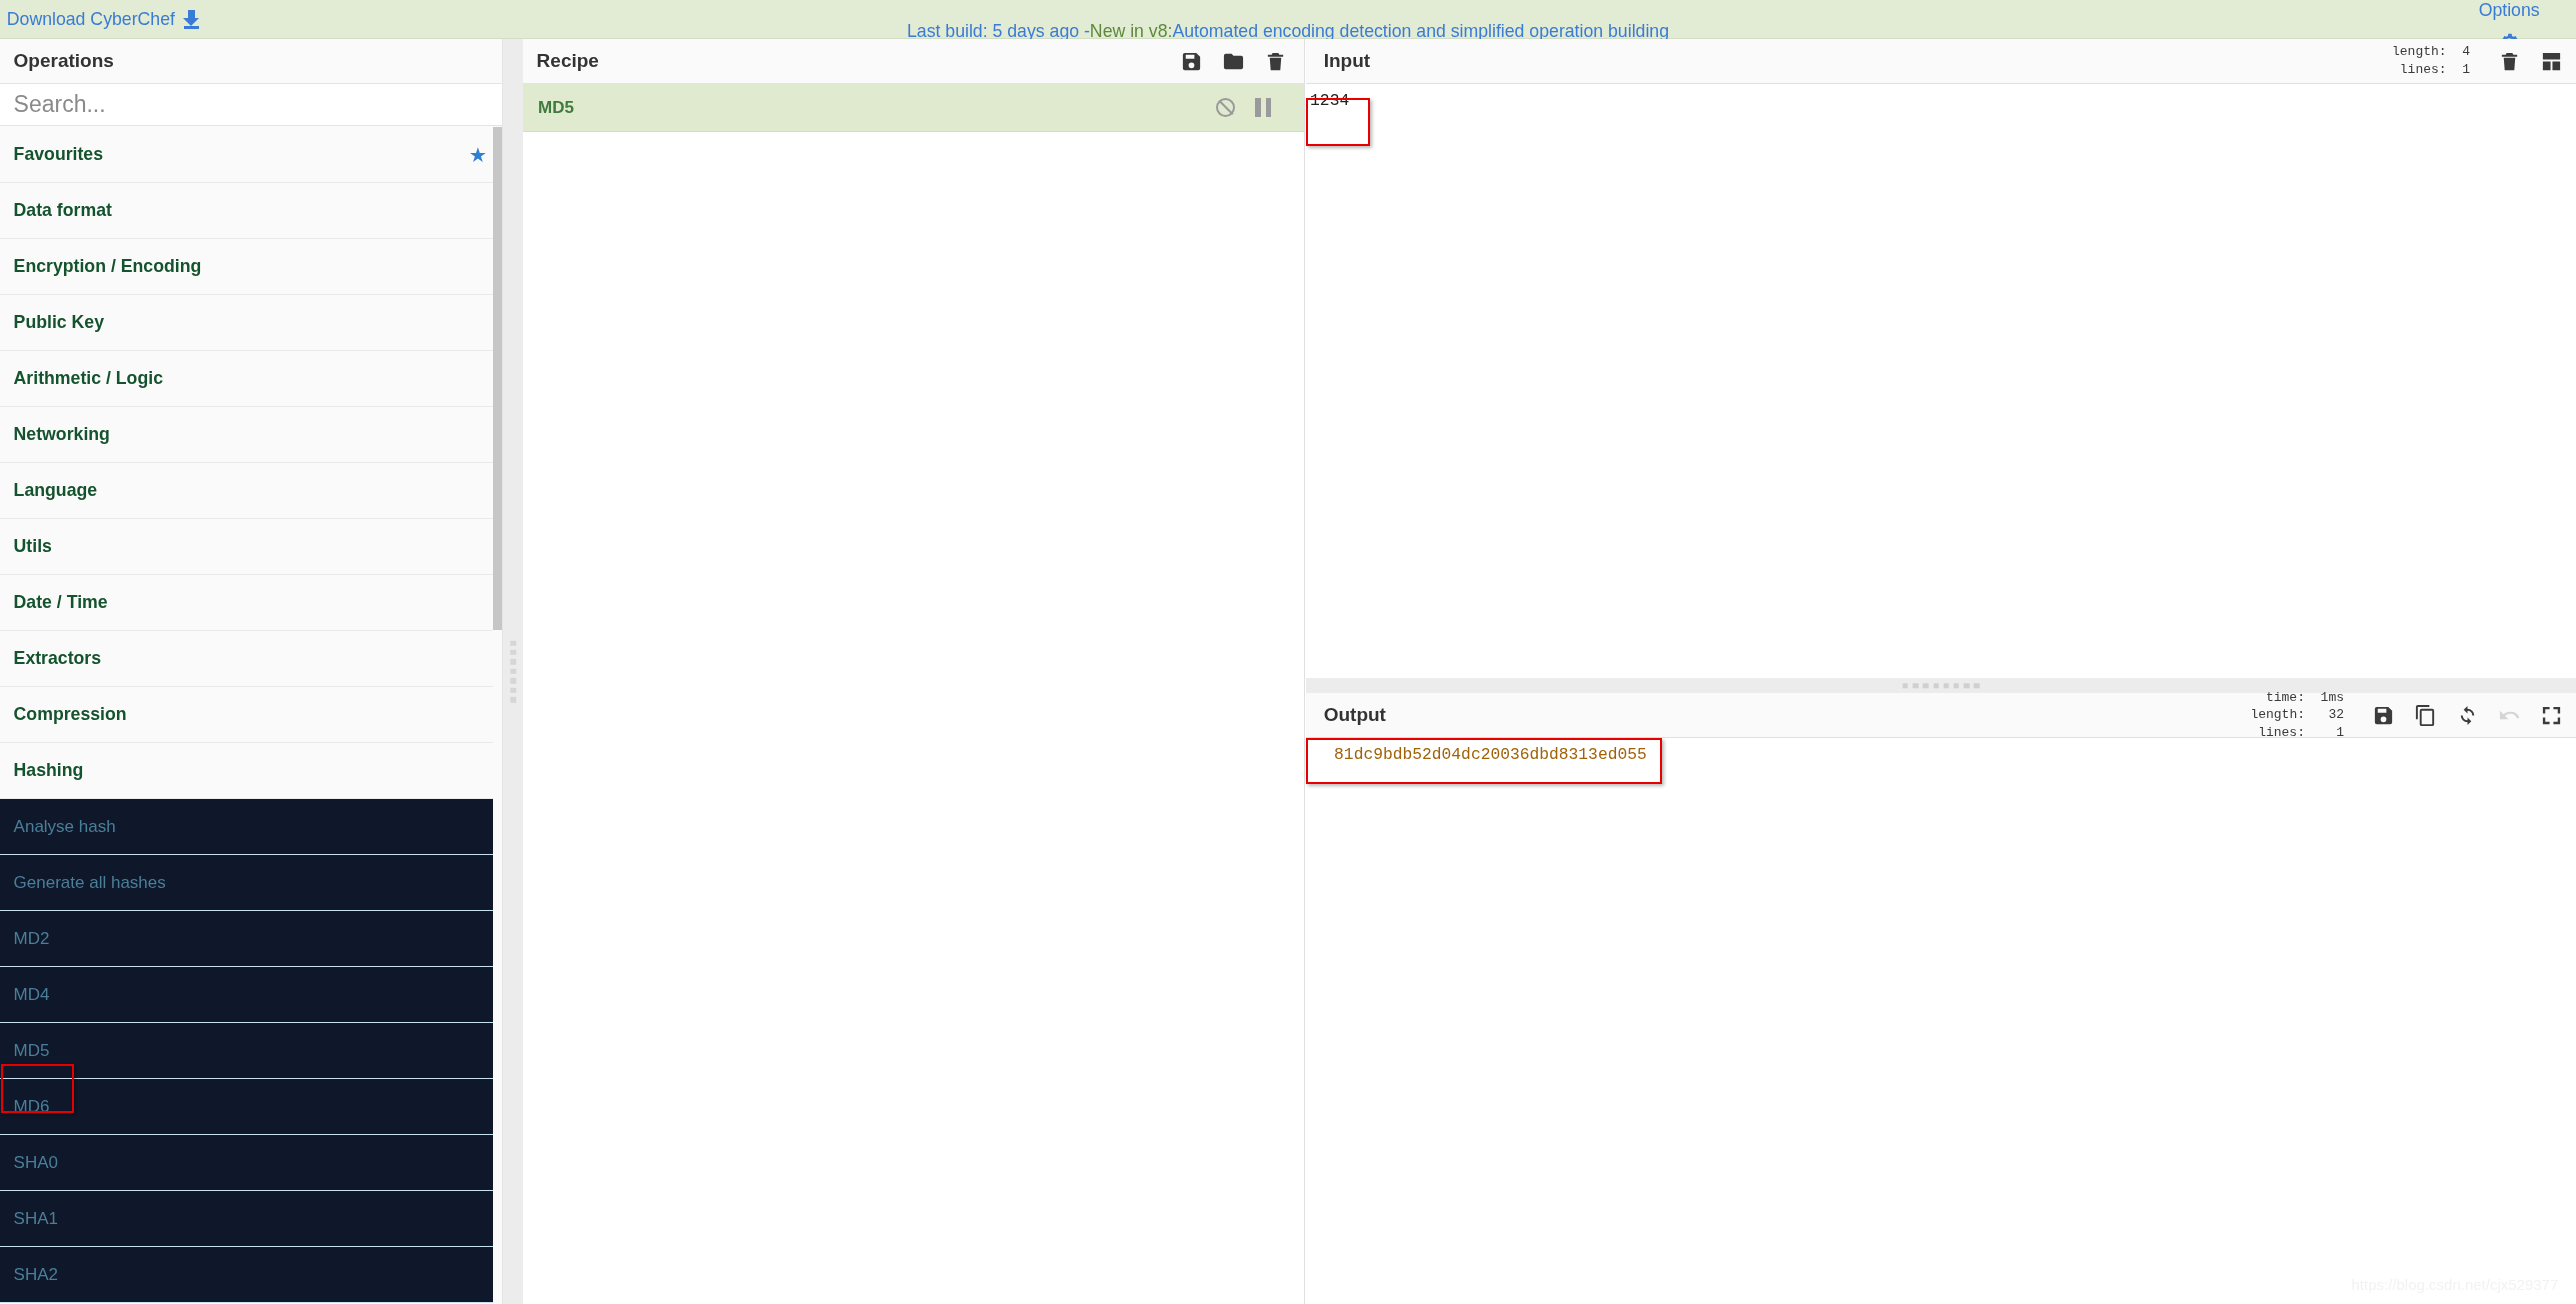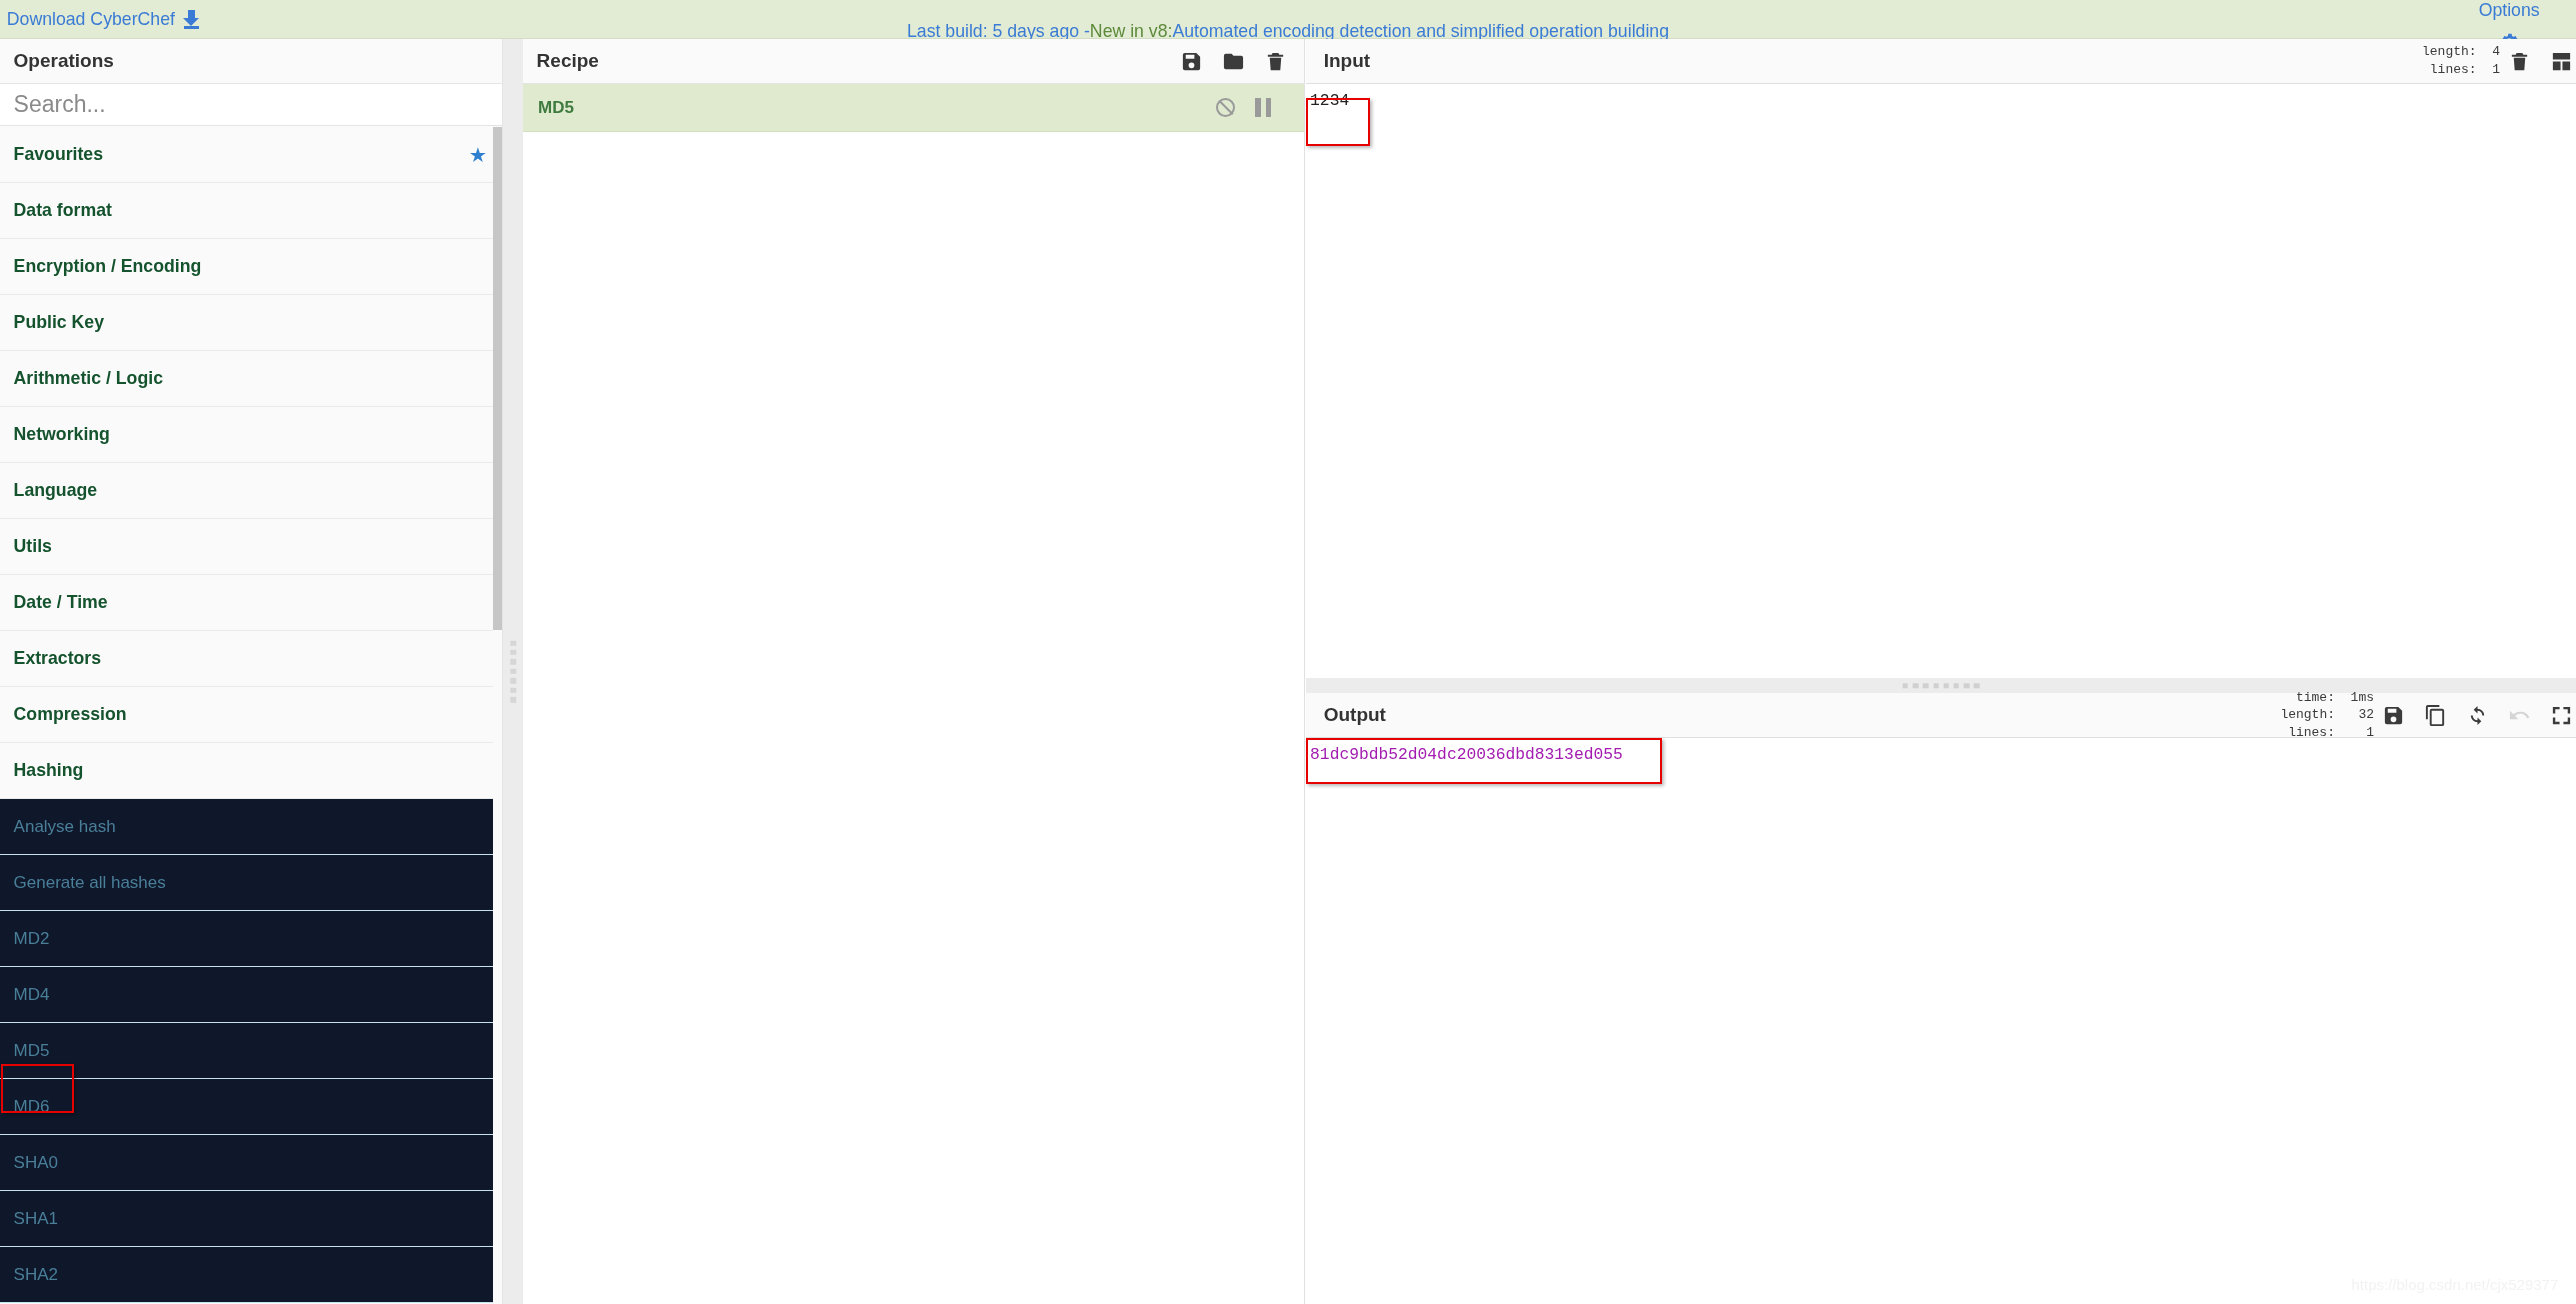--- a/index.html
+++ b/index.html
@@ -163,33 +163,33 @@
   .hgrip { position: absolute; left: 50%; top: 50%; transform: translate(-50%,-50%); display: flex; gap: 4.8px; }
   .hgrip i { width: 5.4px; height: 5.4px; background: #d0d0d0; display: block; }
   #output-pane { position: absolute; left: 0; top: 654px; right: 0; bottom: 0; }
 
   .io-head {
     height: 45px; background: #fafafa; border-bottom: 0.7px solid #e0e0e0;
     display: flex; align-items: center; justify-content: space-between; padding: 0 0 0 17.7px;
     position: relative;
   }
   .io-head .ttl { font-size: 19px; font-weight: bold; color: #333; }
-  .io-right { display: flex; align-items: center; gap: 8px; padding-right: 3px; }
+  .io-right { display: flex; align-items: center; gap: 28px; padding-right: 13px; }
   .stats {
     font-family: "Liberation Mono", monospace; font-size: 13px; color: #3b3b3b;
     text-align: right; line-height: 1.35; white-space: pre;
   }
   .io-icons { display: flex; align-items: center; gap: 19px; }
 
   .io-body {
     position: absolute; left: 0; right: 0; top: 45px; bottom: 0; background: #fff;
     font-family: "Liberation Mono", monospace; font-size: 16.3px; color: #222;
     padding: 6.8px 0 0 4.1px; white-space: pre; overflow: hidden;
   }
-  .io-body.out-body { color: #a21caf; }
+  .io-body.out-body { color: #a16207; margin-left: 24px; }
 
   #watermark {
     position: absolute; right: 17.7px; bottom: 11px; font-size: 15px;
     color: #f2f2f2; font-family: "Liberation Sans", sans-serif; z-index: 5;
   }
 </style>
 </head>
 <body>
 
 <div id="banner">

